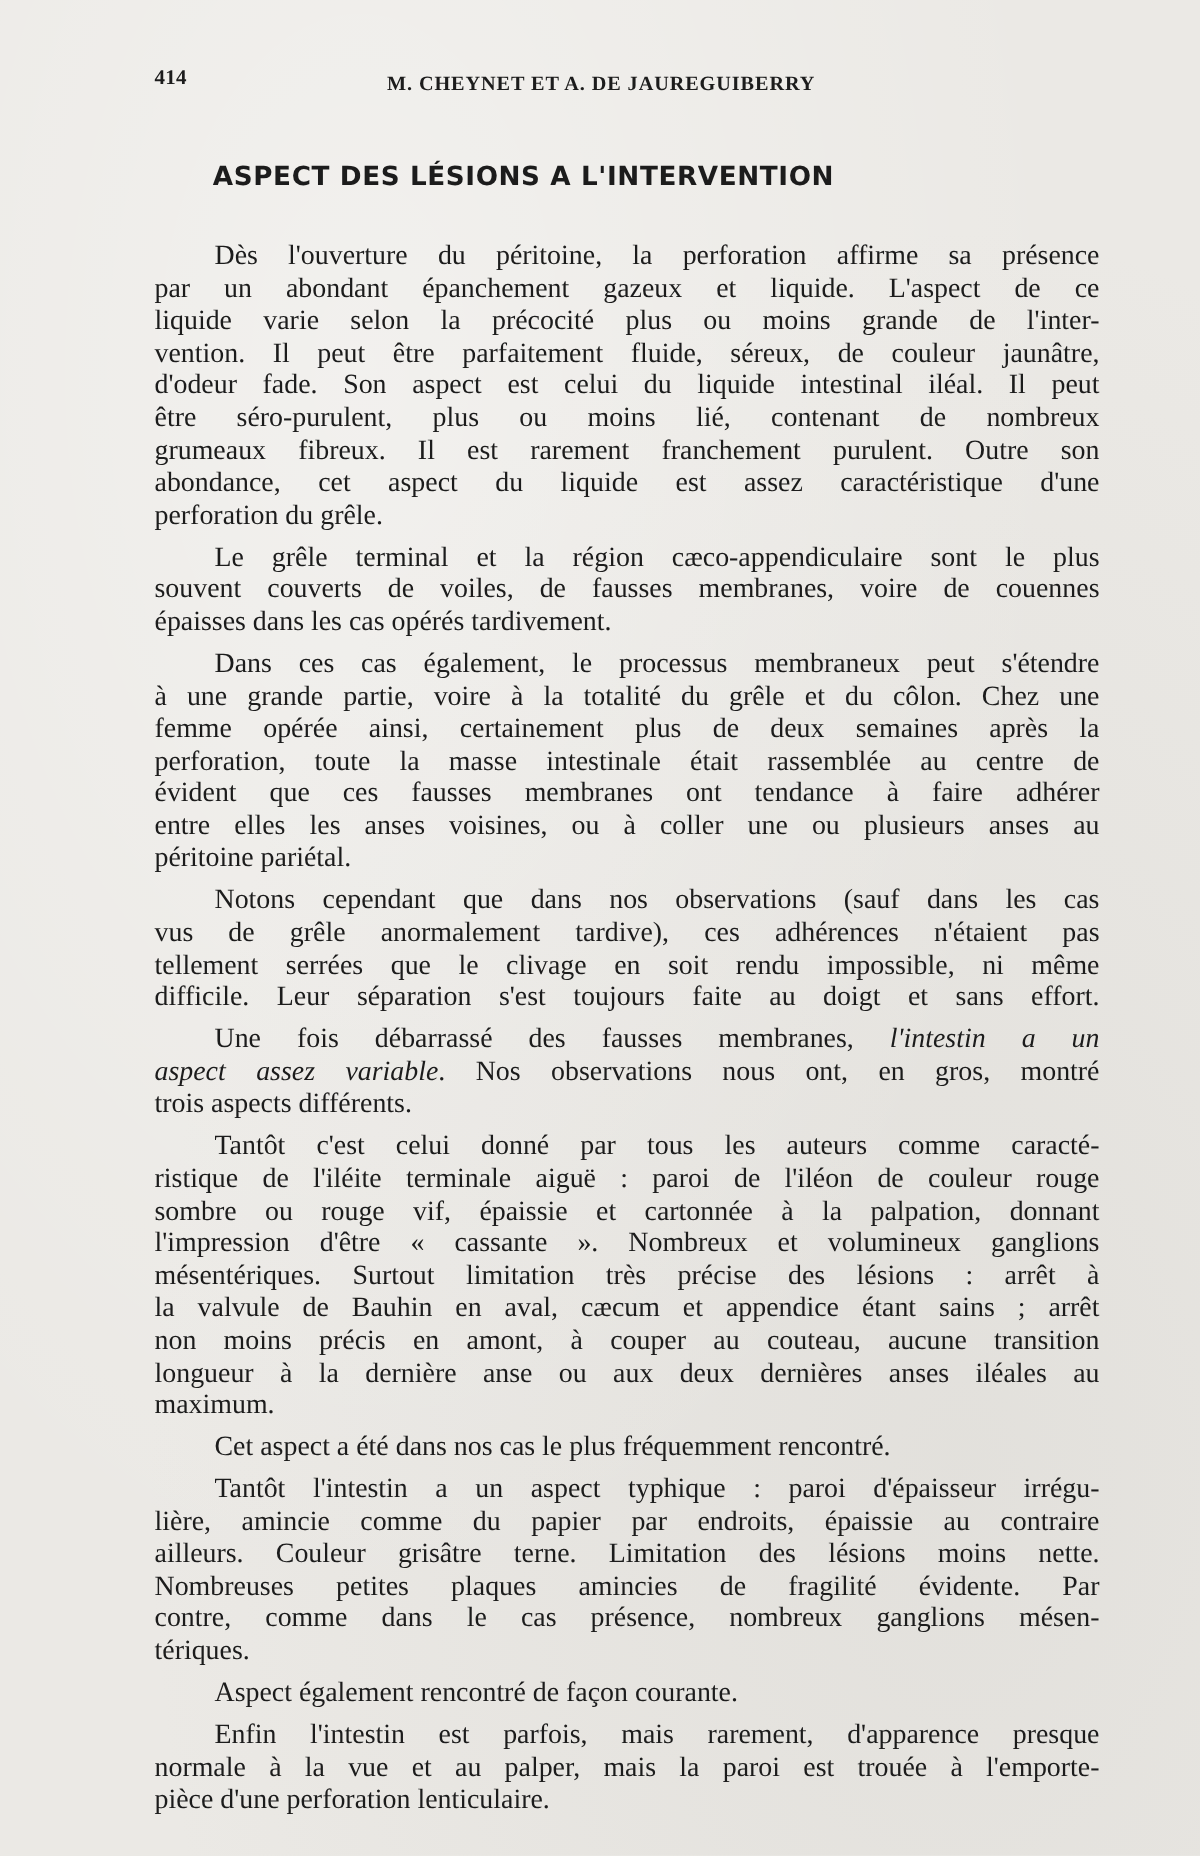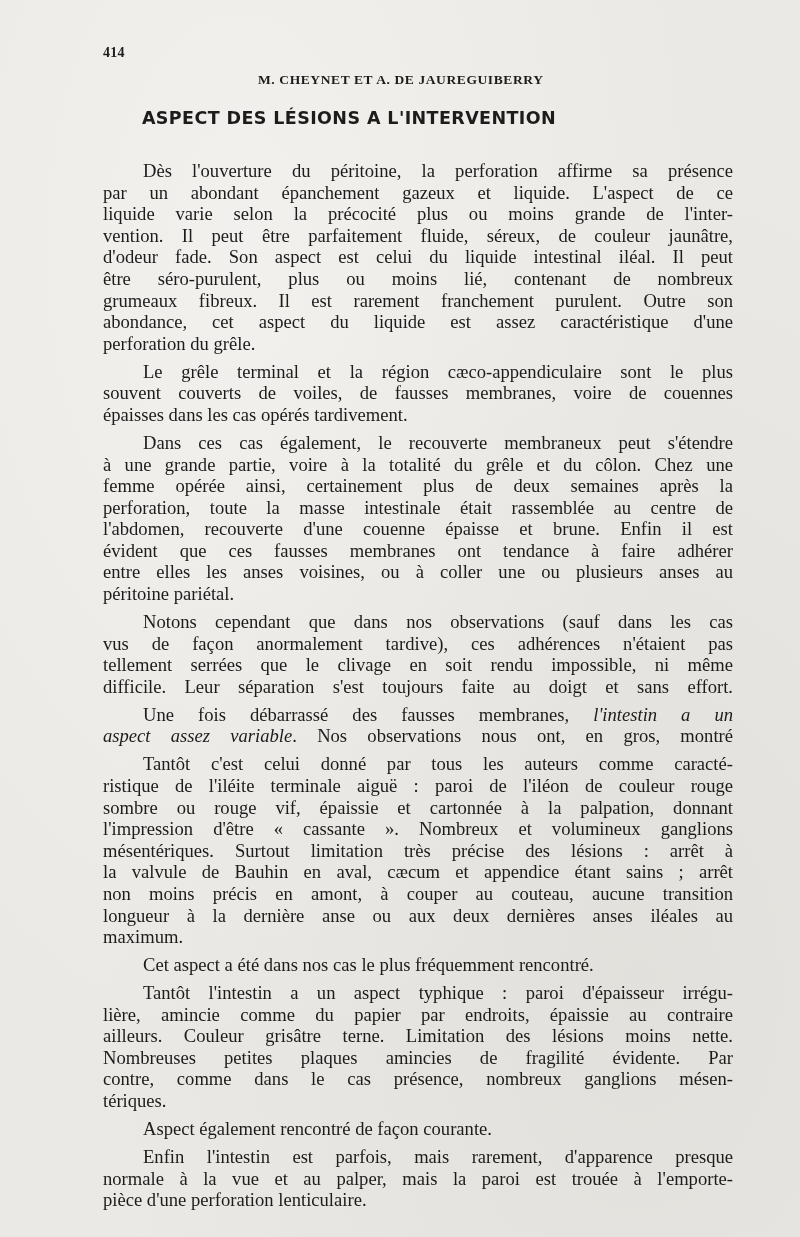--- a/index.html
+++ b/index.html
@@ -20,21 +20,20 @@
   .running-head {
     position: absolute; top: 45px; left: 103px; width: 640px; height: 24px;
     font-size: 16px; letter-spacing: 0.2px;
   }
   .page-number {
     position: absolute; left: 0; top: 0; font-size: 14px; font-weight: bold;
   }
   .authors {
     position: absolute; left: 155px; top: 3px; font-size: 13.5px; font-weight: bold;
     letter-spacing: 0.6px;
-    margin-top: 24px;
   }
   .section-title {
     position: absolute; top: 108px; left: 0; width: 670px; text-align: center;
     font-family: "DejaVu Sans", "Liberation Sans", sans-serif;
     font-weight: bold; font-size: 17.5px; letter-spacing: 0.4px;
     padding-left: 28px; box-sizing: border-box;
   }
   .body-text {
     position: absolute; left: 103px; top: 160px; width: 630px;
     font-size: 18.6px;
@@ -74,40 +73,40 @@
       <span class="line last">perforation du grêle.</span>
     </div>
 
     <div class="para">
       <span class="line indent">Le grêle terminal et la région cæco-appendiculaire sont le plus</span>
       <span class="line">souvent couverts de voiles, de fausses membranes, voire de couennes</span>
       <span class="line last">épaisses dans les cas opérés tardivement.</span>
     </div>
 
     <div class="para">
-      <span class="line indent">Dans ces cas également, le recouverte membraneux peut s'étendre</span>
+      <span class="line indent">Dans ces cas également, le processus membraneux peut s'étendre</span>
       <span class="line">à une grande partie, voire à la totalité du grêle et du côlon. Chez une</span>
       <span class="line">femme opérée ainsi, certainement plus de deux semaines après la</span>
       <span class="line">perforation, toute la masse intestinale était rassemblée au centre de</span>
-      <span class="line">l'abdomen, recouverte d'une couenne épaisse et brune. Enfin il est</span>
       <span class="line">évident que ces fausses membranes ont tendance à faire adhérer</span>
       <span class="line">entre elles les anses voisines, ou à coller une ou plusieurs anses au</span>
       <span class="line last">péritoine pariétal.</span>
     </div>
 
     <div class="para">
       <span class="line indent">Notons cependant que dans nos observations (sauf dans les cas</span>
-      <span class="line">vus de façon anormalement tardive), ces adhérences n'étaient pas</span>
+      <span class="line">vus de grêle anormalement tardive), ces adhérences n'étaient pas</span>
       <span class="line">tellement serrées que le clivage en soit rendu impossible, ni même</span>
       <span class="line">difficile. Leur séparation s'est toujours faite au doigt et sans effort.</span>
     </div>
 
     <div class="para">
       <span class="line indent"><span>Une fois débarrassé des fausses membranes, </span><em>l'intestin a un</em></span>
       <span class="line"><em>aspect assez variable</em><span>. Nos observations nous ont, en gros, montré</span></span>
+      <span class="line last">trois aspects différents.</span>
     </div>
 
     <div class="para">
       <span class="line indent">Tantôt c'est celui donné par tous les auteurs comme caracté-</span>
       <span class="line">ristique de l'iléite terminale aiguë : paroi de l'iléon de couleur rouge</span>
       <span class="line">sombre ou rouge vif, épaissie et cartonnée à la palpation, donnant</span>
       <span class="line">l'impression d'être « cassante ». Nombreux et volumineux ganglions</span>
       <span class="line">mésentériques. Surtout limitation très précise des lésions : arrêt à</span>
       <span class="line">la valvule de Bauhin en aval, cæcum et appendice étant sains ; arrêt</span>
       <span class="line">non moins précis en amont, à couper au couteau, aucune transition</span>

